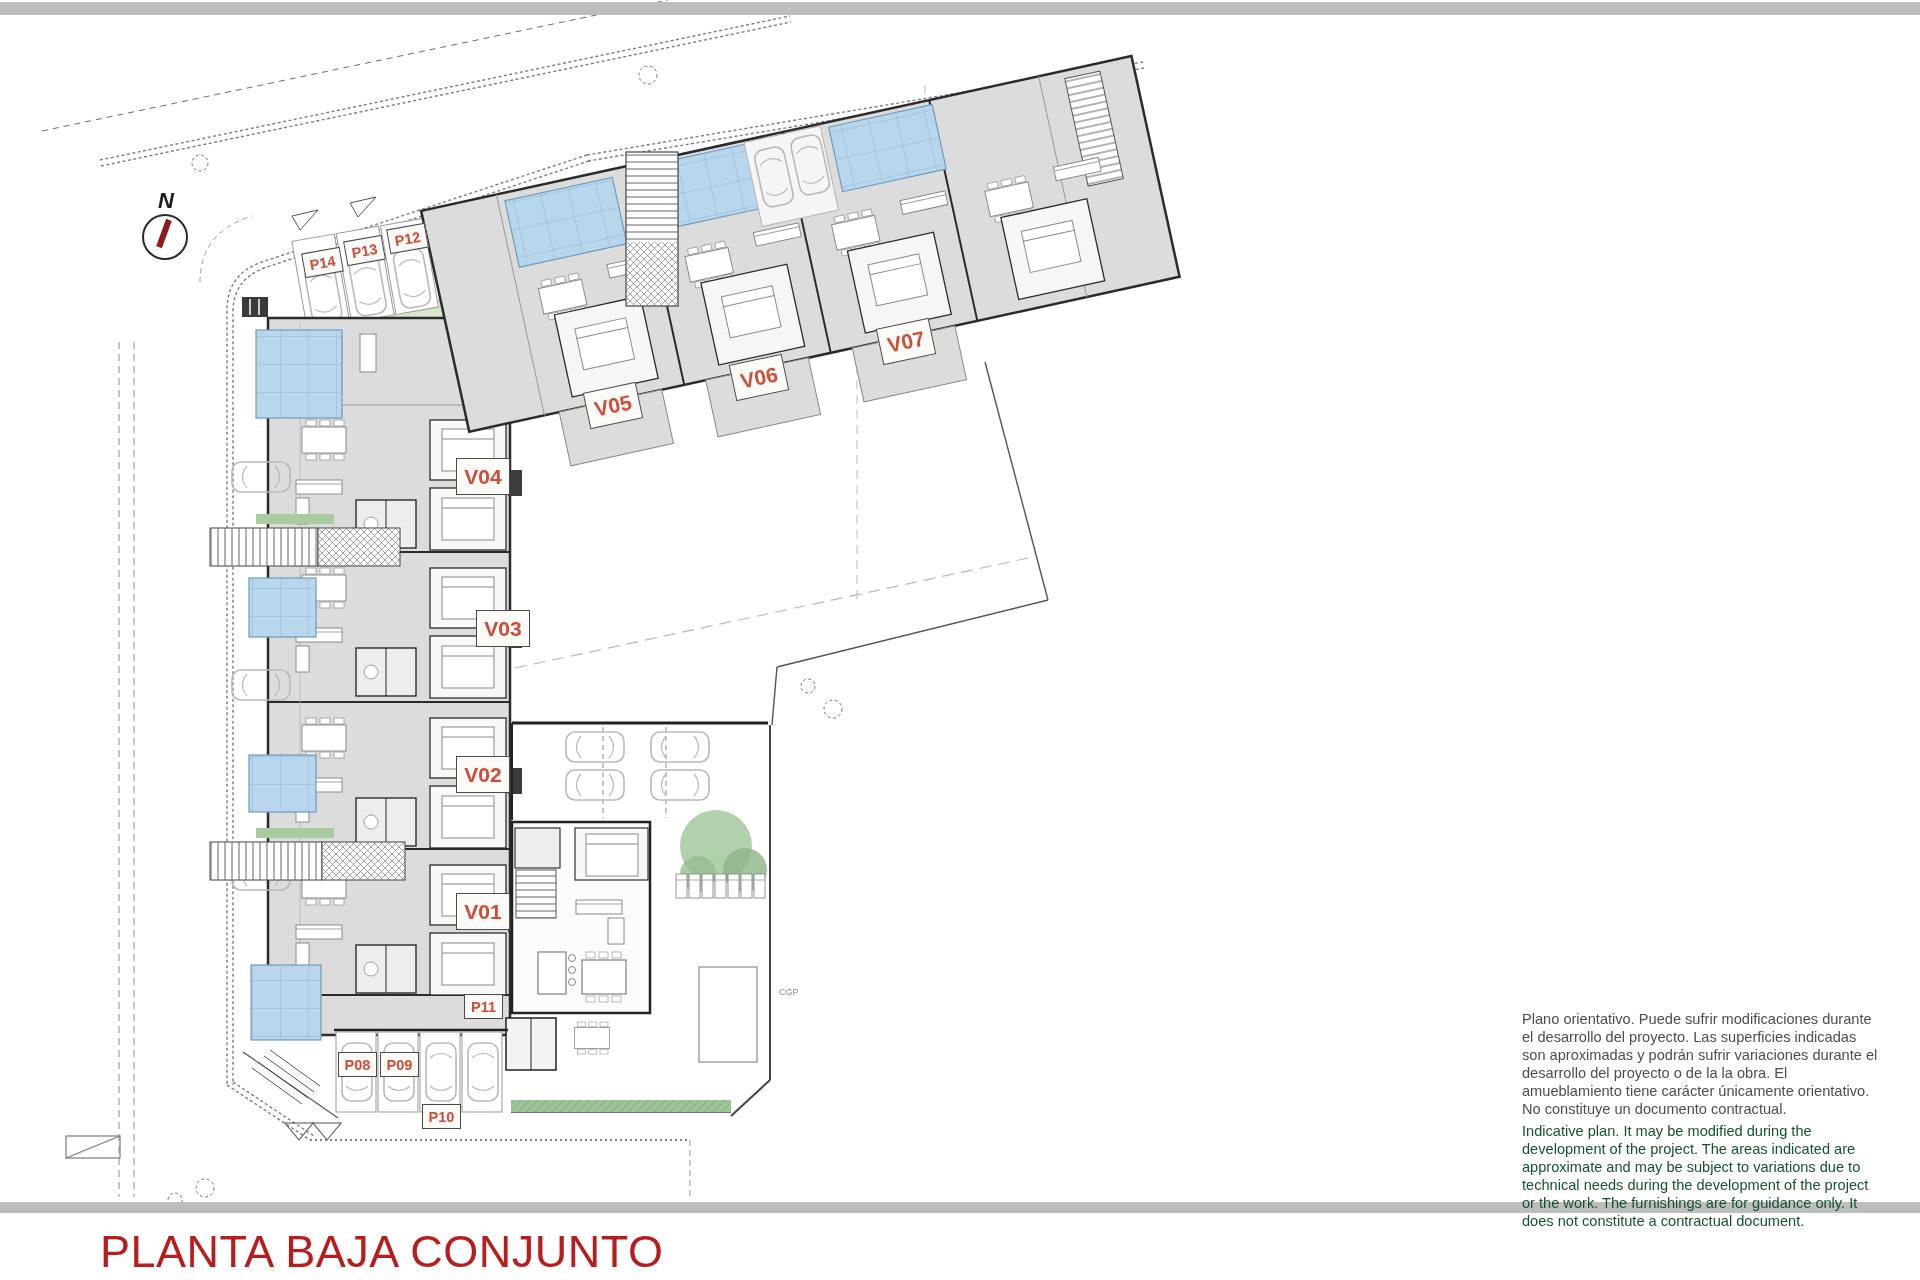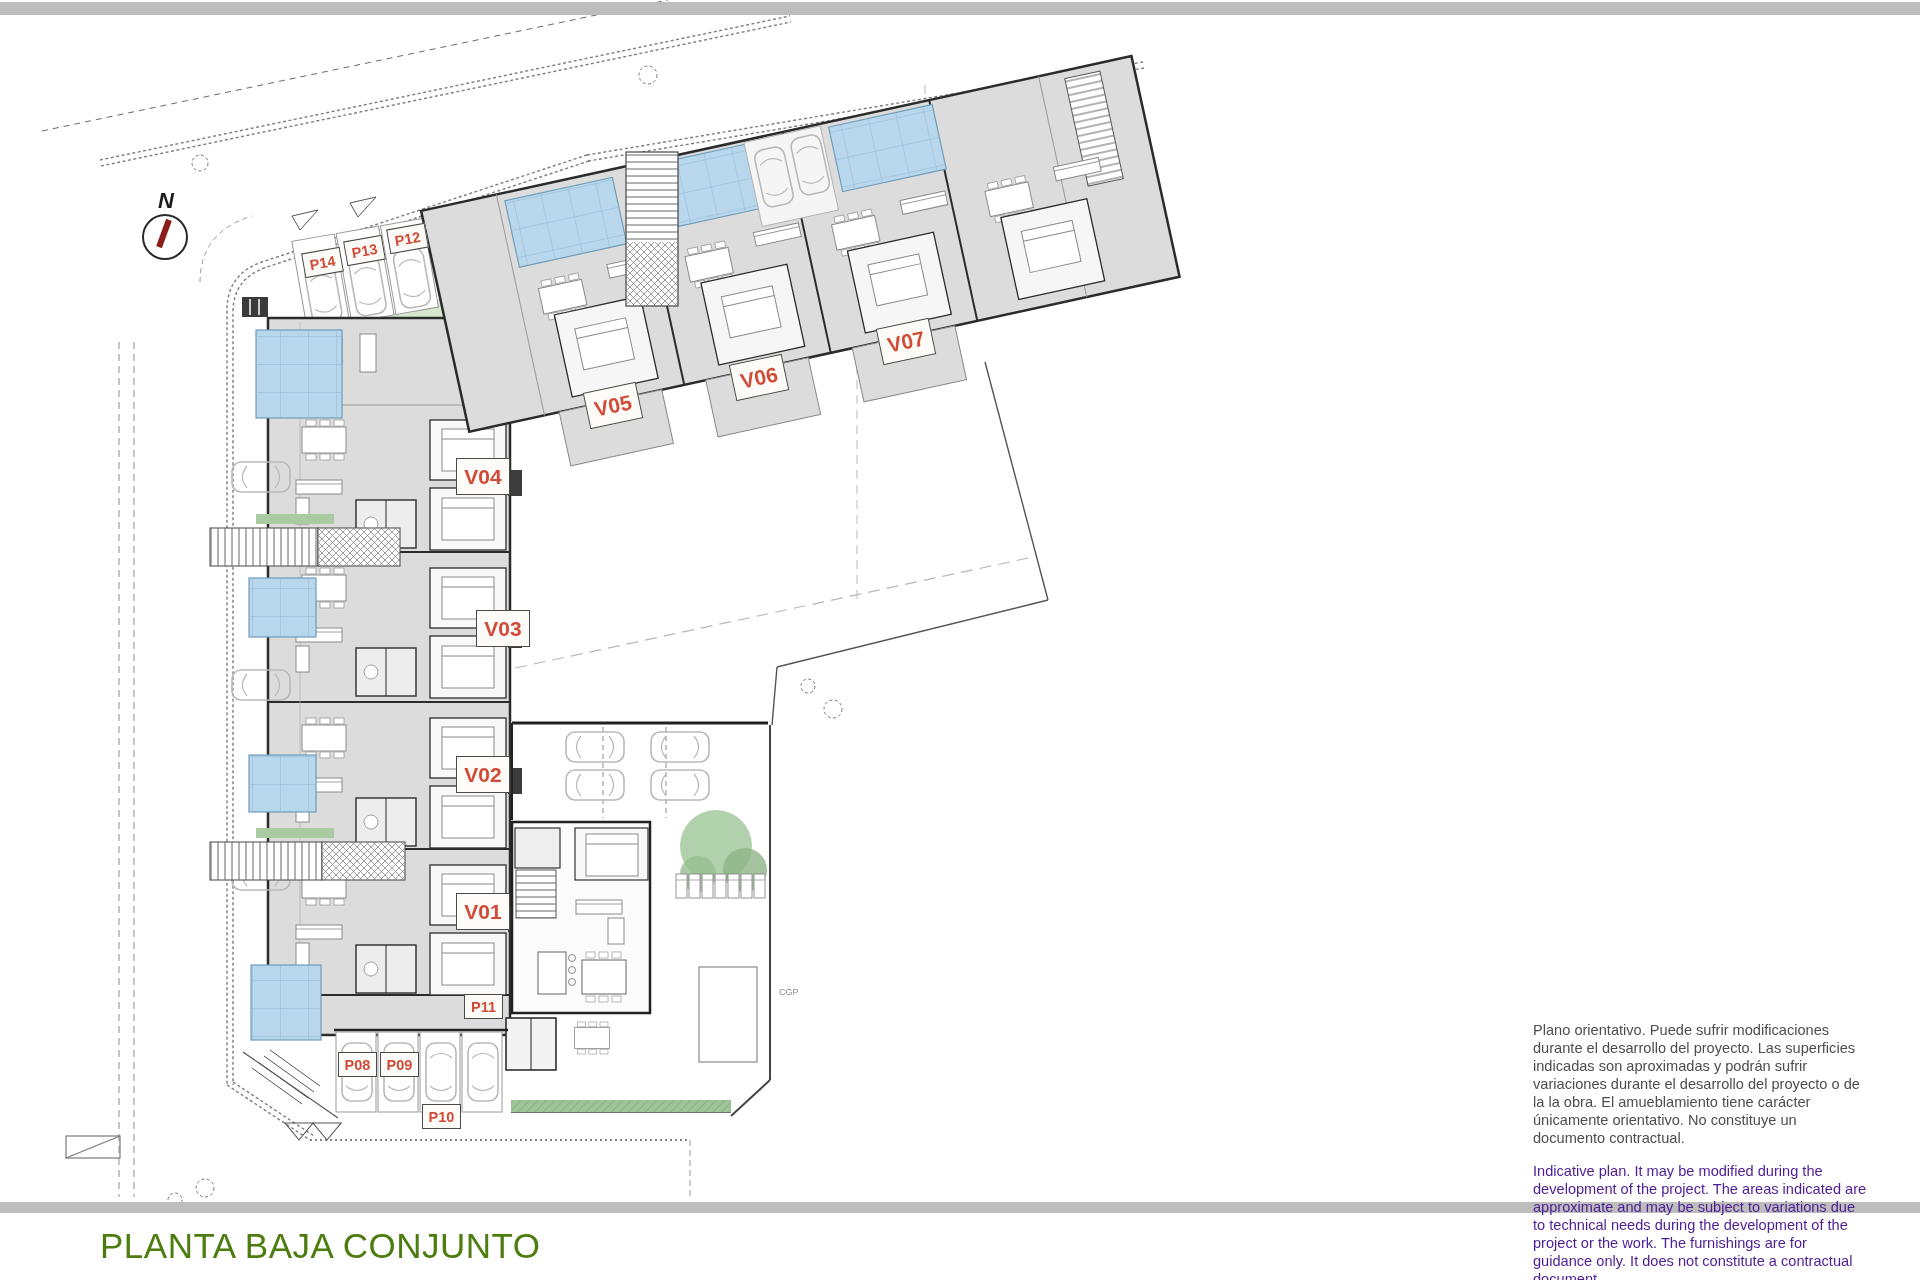--- a/index.html
+++ b/index.html
@@ -2,26 +2,26 @@
 <html><head>
 <meta charset="utf-8">
 <style>
   html,body{margin:0;padding:0}
   body{width:1920px;height:1280px;position:relative;background:#fff;overflow:hidden;
        font-family:"Liberation Sans",sans-serif}
   svg.plan{position:absolute;left:0;top:0}
   .bar{position:absolute;left:0;width:1920px;background:#bdbdbd}
   .bar.top{top:2px;height:13px}
   .bar.bottom{top:1202px;height:11px}
-  .title{position:absolute;left:100px;top:1226px;font-size:35px;color:#4d7c0f;
+  .title{position:absolute;left:100px;top:1226px;font-size:45px;color:#b91c1c;
          letter-spacing:.5px;white-space:nowrap}
   .disclaimer{position:absolute;left:1518px;top:1006px;width:366px;font-size:14.6px;line-height:18px}
-  .disclaimer p{margin:15px}
+  .disclaimer p{margin:4px}
   .disclaimer .es{color:#4d4d4d}
-  .disclaimer .en{color:#4c1d95}
+  .disclaimer .en{color:#14532d}
   .lbl{position:absolute;display:flex;align-items:center;justify-content:center;
        background:#fcfbf8;border:1px solid #4a4a4a;color:#d14b38;font-weight:bold;
        box-sizing:border-box}
   .lbl.v{width:54px;height:37px;font-size:21px}
   .lbl.p{width:39px;height:25px;font-size:14.5px}
   .r12{transform:rotate(-12deg)}
   .r10{transform:rotate(-10deg)}
   .north{position:absolute;left:138px;top:190px;width:64px;height:84px}
   .north-n{position:absolute;left:20px;top:-2px;font-style:italic;font-weight:bold;
            font-size:22px;color:#1c1c1c}

